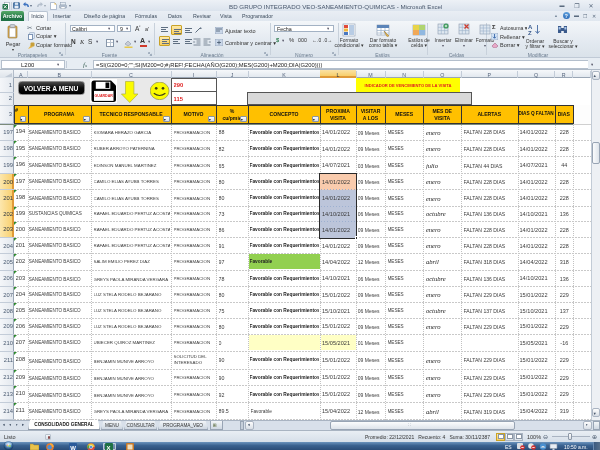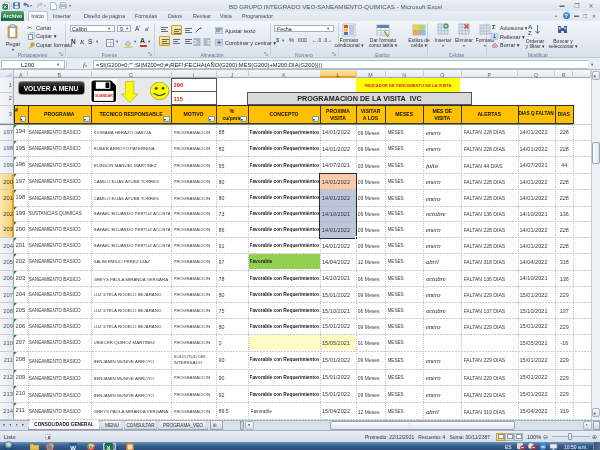--- a/index.html
+++ b/index.html
@@ -401,21 +401,20 @@
       <circle cx="13" cy="6.3" r="1.35" fill="#3a3a18"></circle>
       <path d="M3.8 11.2 Q9.6 15.8 15.4 11.2" fill="none" stroke="#3a3a18" stroke-width="1.1"></path>
     </svg>
 <div class="ab" style="left:171px;top:78px;width:45.5px;height:13.5px;background:#fff;border:1px solid #555;"></div>
 <div class="tx" style="left:173.5px;top:81.8px;font-size:5.8px;font-weight:bold;color:#e02020;">290</div>
 <div class="ab" style="left:171px;top:90.5px;width:45.5px;height:14.5px;background:#fff;border:1px solid #555;"></div>
 <div class="tx" style="left:173.5px;top:95.9px;font-size:5.8px;font-weight:bold;color:#e02020;">115</div>
 <div class="ab" style="left:356px;top:78px;width:104px;height:14px;background:#ffff00;"></div>
 <div class="tx" style="left:356px;top:82.8px;width:104px;text-align:center;font-size:4.1px;font-weight:bold;color:#e02020;">INDICADOR DE VENCIMIENTO DE LA VISITA</div>
 <div class="ab" style="left:247px;top:91.5px;width:225px;height:13.5px;background:#d9d9d9;border:1px solid #555;"></div>
-<div class="tx" style="left:247px;top:93.6px;width:225px;text-align:center;font-size:7.2px;font-weight:bold;color:#222;">PROGRAMACION DE LA VISITA&nbsp;&nbsp;IVC</div>
 <div class="ab" style="left:14px;top:105px;width:558.9px;height:18.8px;background:#ffc000;border-top:1px solid #333;border-bottom:1px solid #333;"></div>
 <div class="ab" style="left:14px;top:105px;width:1px;height:18.8px;background:#333;"></div>
 <div class="tx" style="left:15px;top:107px;font-size:5.5px;font-weight:bold;color:#111;">#</div>
 <div class="ab" style="left:27.5px;top:105px;width:1px;height:18.8px;background:#333;"></div>
 <div class="tx" style="left:27.5px;top:111.2px;width:63.5px;text-align:center;font-size:5.1px;font-weight:bold;color:#111;">PROGRAMA</div>
 <div class="ab" style="left:91px;top:105px;width:1px;height:18.8px;background:#333;"></div>
 <div class="tx" style="left:91px;top:111.2px;width:80px;text-align:center;font-size:5.1px;font-weight:bold;color:#111;">TECNICO RESPONSABLE</div>
 <div class="ab" style="left:171px;top:105px;width:1px;height:18.8px;background:#333;"></div>
 <div class="tx" style="left:171px;top:111.2px;width:45px;text-align:center;font-size:5.1px;font-weight:bold;color:#111;">MOTIVO</div>
 <div class="ab" style="left:216px;top:105px;width:1px;height:18.8px;background:#333;"></div>

